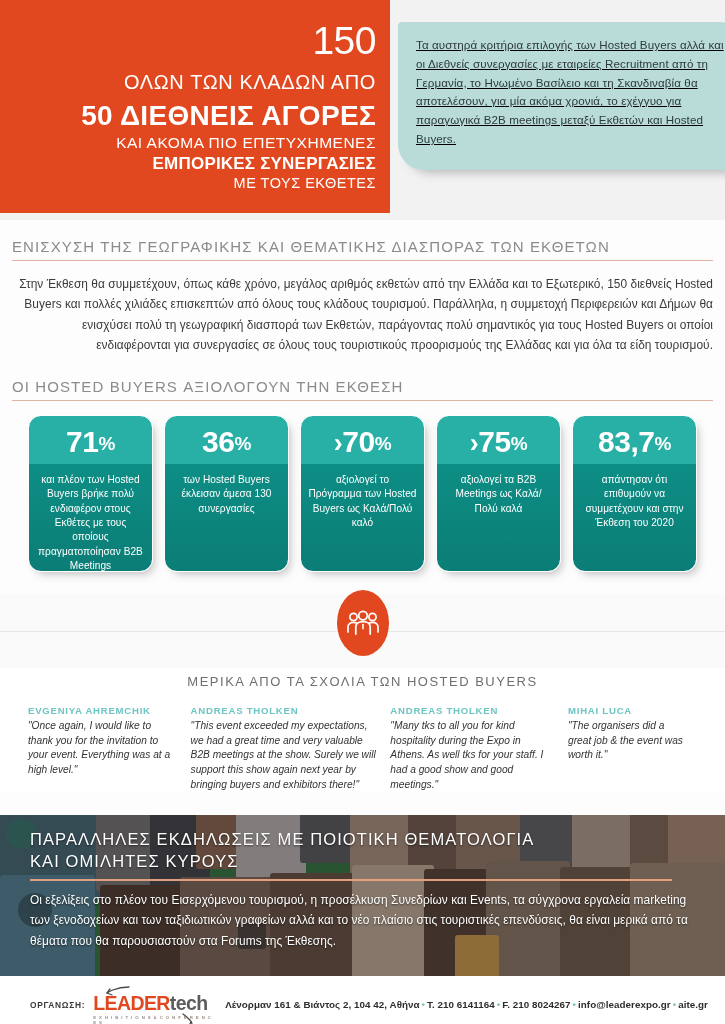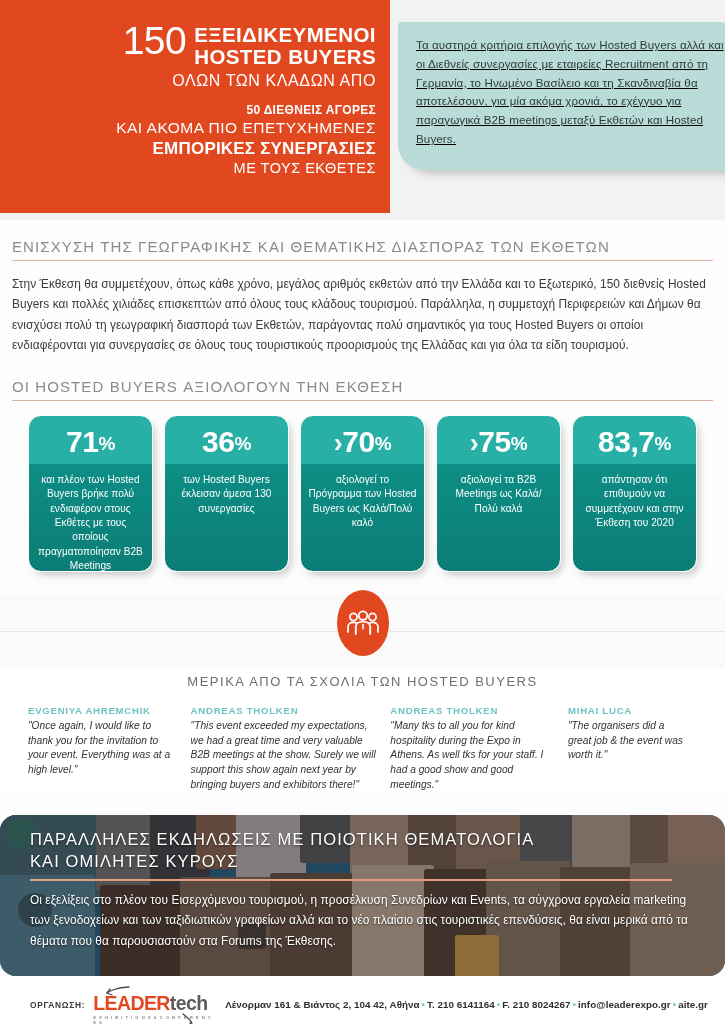--- a/index.html
+++ b/index.html
@@ -18,22 +18,22 @@
     background:#e2481f;
   }
   .hero-orange-inner{
     position:absolute;right:14px;top:22px;width:330px;
     text-align:right;color:#ffffff;
     line-height:1.16;
   }
   .hl-row1{display:flex;align-items:flex-start;justify-content:flex-end;gap:8px;}
   .hl-150{font-size:39px;font-weight:400;letter-spacing:-0.5px;line-height:.95;}
   .hl-r1txt{font-size:20.5px;font-weight:700;letter-spacing:.4px;line-height:1.08;text-align:left;padding-top:2px;}
-  .hl-l3{font-size:16px;font-weight:400;letter-spacing:.6px;margin-top:4px;}
-  .hl-l4{font-size:12px;font-weight:700;letter-spacing:.3px;margin-top:13px;}
+  .hl-l3{font-size:20px;font-weight:400;letter-spacing:.6px;margin-top:12px;}
+  .hl-l4{font-size:28px;font-weight:700;letter-spacing:.3px;margin-top:6px;}
   .hl-l5{font-size:15.5px;font-weight:400;letter-spacing:.5px;margin-top:5px;}
   .hl-l6{font-size:15.5px;font-weight:400;letter-spacing:.5px;margin-top:1px;}
   .hl-l7{font-size:17px;font-weight:700;letter-spacing:.2px;margin-top:2px;}
   .hl-l8{font-size:14.5px;font-weight:400;letter-spacing:.5px;margin-top:2px;}
 
   .hero-note{
     position:absolute;left:398px;top:22px;width:348px;height:148px;
     background:#b9dcd9;
     border-radius:4px 26px 4px 26px;
     box-shadow:6px 7px 10px -4px rgba(120,120,120,.45);
@@ -45,21 +45,21 @@
   }
 
   
   .sec{padding:0 12px;}
   .sec-title{
     font-size:15px;letter-spacing:1.1px;color:#8b8b8b;font-weight:400;
     padding-bottom:5px;border-bottom:1.6px solid #e0b3a2;
     margin:0;
   }
   .body-copy{
-    margin:13px 0 0 0;font-size:11.9px;line-height:1.72;color:#3a3a3a;letter-spacing:.05px;
+    margin:13px 0 0 0;font-size:11.9px;line-height:1.72;color:#3a3a3a;letter-spacing:.05px;text-align:right;
   }
 
   
   .cards{display:flex;gap:11px;padding:0 28px;margin-top:14px;}
   .card{
     position:relative;flex:1;height:155px;border-radius:13px;overflow:hidden;
     background:linear-gradient(#28b0a6 0%,#28b0a6 31%,#0d8e85 31%,#0b7d76 100%);
     box-shadow:4px 5px 8px -3px rgba(130,130,130,.5);
     border:1.5px solid #ffffff;
     text-align:center;color:#ffffff;
@@ -98,22 +98,21 @@
   .testi-name{
     font-size:9.6px;letter-spacing:.75px;color:#6cc5c2;font-weight:700;margin:0 0 3px 0;
   }
   .testi-quote{
     margin:0;font-size:10.2px;line-height:1.45;color:#333333;font-style:italic;
   }
 
   
   .photo-band{
     position:relative;margin-top:22px;height:161px;overflow:hidden;
-    background:#0369a1;
-    border-radius:16px;
+    background:#15803d;
   }
   .photo-layer{position:absolute;inset:0;}
   .pb{position:absolute;border-radius:3px;}
   .shade{position:absolute;inset:0;background:rgba(60,45,38,.52);}
   .photo-content{position:absolute;left:30px;top:14px;right:26px;color:#ffffff;}
   .pb-title{
     font-size:16.5px;letter-spacing:1.1px;line-height:1.32;font-weight:400;margin:0;
     text-shadow:0 1px 2px rgba(0,0,0,.55);
   }
   .pb-rule{height:1.4px;background:#e0a07f;margin:7px 0 9px 0;width:96%;}
@@ -138,24 +137,20 @@
 </head>
 <body>
 
 <div class="page">
 
   <div class="hero">
     <div class="hero-orange">
       <div class="hero-orange-inner">
         <div class="hl-row1">
           <div class="hl-150">150</div>
-          <div class="hl-r1txt">
-            <div>ΕΞΕΙΔΙΚΕΥΜΕΝΟΙ</div>
-            <div>HOSTED BUYERS</div>
-          </div>
         </div>
         <div class="hl-l3">ΟΛΩΝ ΤΩΝ ΚΛΑΔΩΝ ΑΠΟ</div>
         <div class="hl-l4">50 ΔΙΕΘΝΕΙΣ ΑΓΟΡΕΣ</div>
         <div class="hl-l6">ΚΑΙ ΑΚΟΜΑ ΠΙΟ ΕΠΕΤΥΧΗΜΕΝΕΣ</div>
         <div class="hl-l7">ΕΜΠΟΡΙΚΕΣ ΣΥΝΕΡΓΑΣΙΕΣ</div>
         <div class="hl-l8">ΜΕ ΤΟΥΣ ΕΚΘΕΤΕΣ</div>
       </div>
     </div>
 
     <div class="hero-note">

